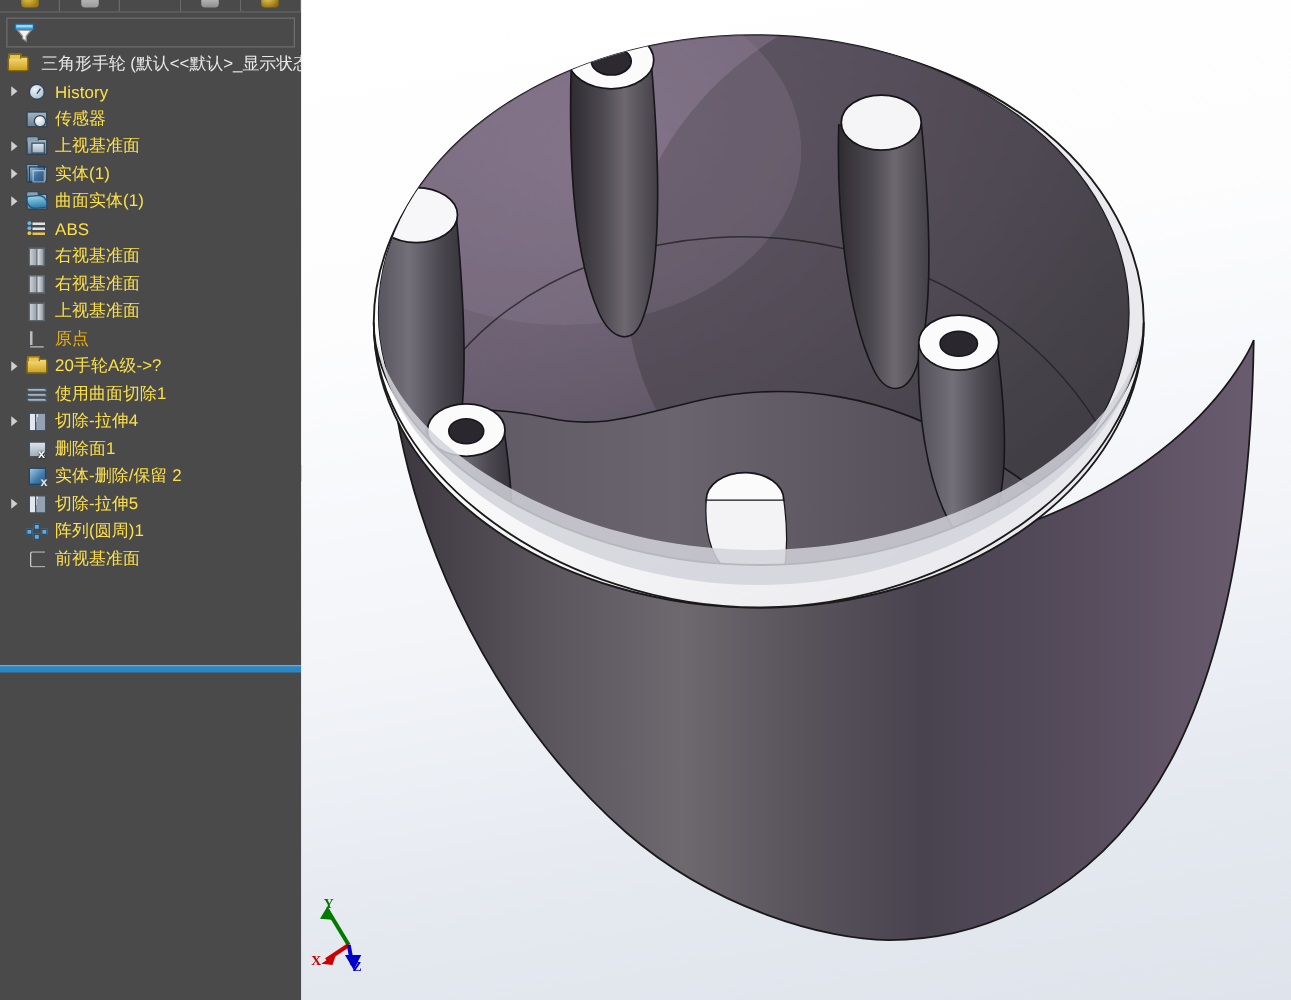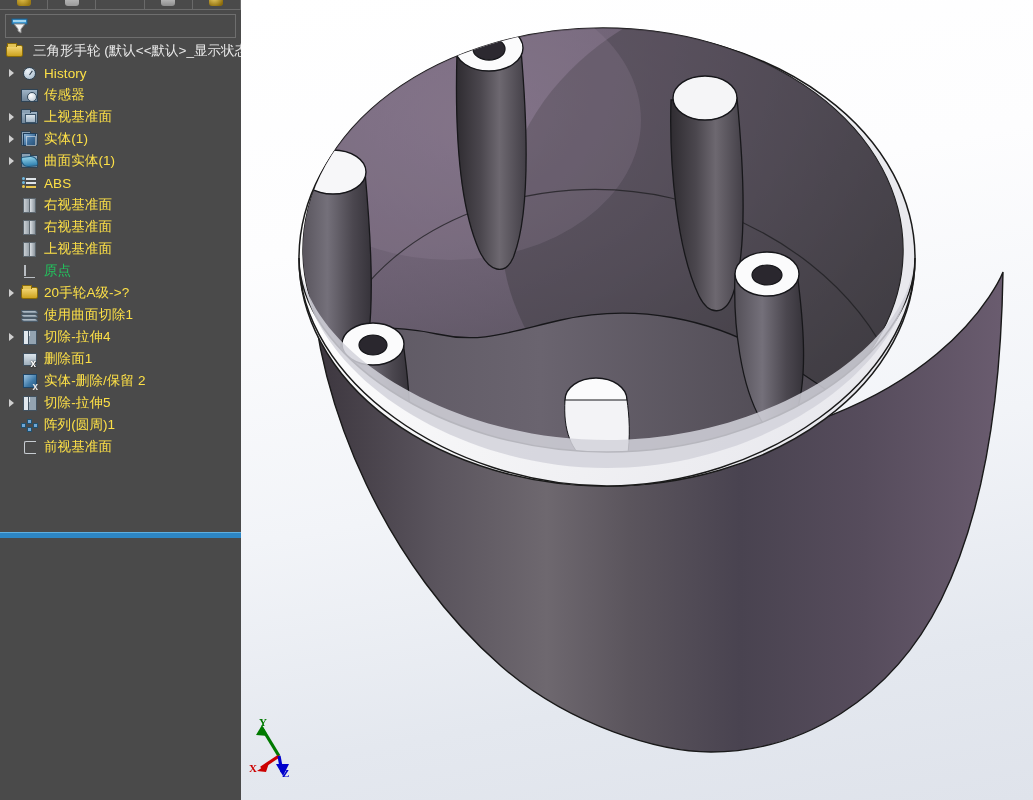--- a/index.html
+++ b/index.html
@@ -90,21 +90,21 @@
   }
   .arrow.has:after {
     content: "";
     position: absolute; left: 3px; top: 7px;
     border-left: 5px solid #cfcfcf;
     border-top: 4px solid transparent;
     border-bottom: 4px solid transparent;
   }
   .ic { width: 22px; flex: 0 0 22px; height: 20px; position: relative; margin-right: 3px; }
   .lbl { color: #fde047; font-size: 13.5px; letter-spacing: .1px; }
-  .lbl.dim { color: #22c55e; }
+  .lbl.dim { color: #eab308; }
 
   
   .folder {
     position:absolute; left:2px; top:4px; width:17px; height:13px;
     background: linear-gradient(#9fb4c6, #6f8497);
     border:1px solid #2f4354; border-radius:1px;
   }
   .folder:before{
     content:""; position:absolute; left:-1px; top:-3px; width:8px; height:3px;
     background:#8aa0b3; border:1px solid #2f4354; border-bottom:0; border-radius:1px 1px 0 0;

